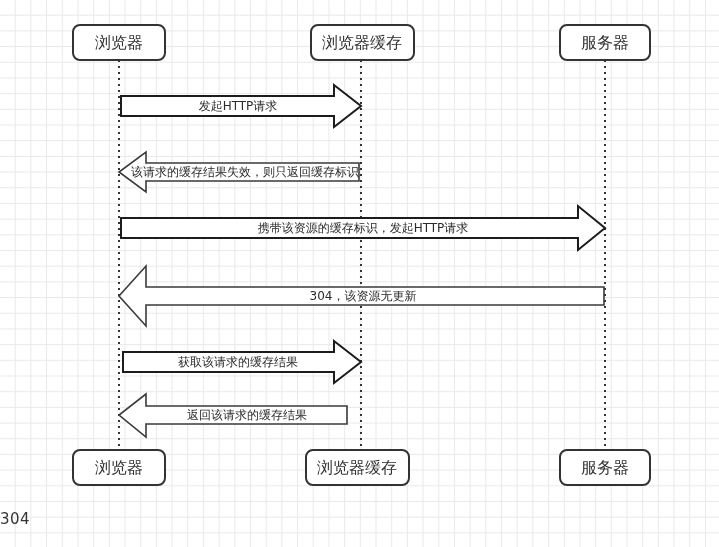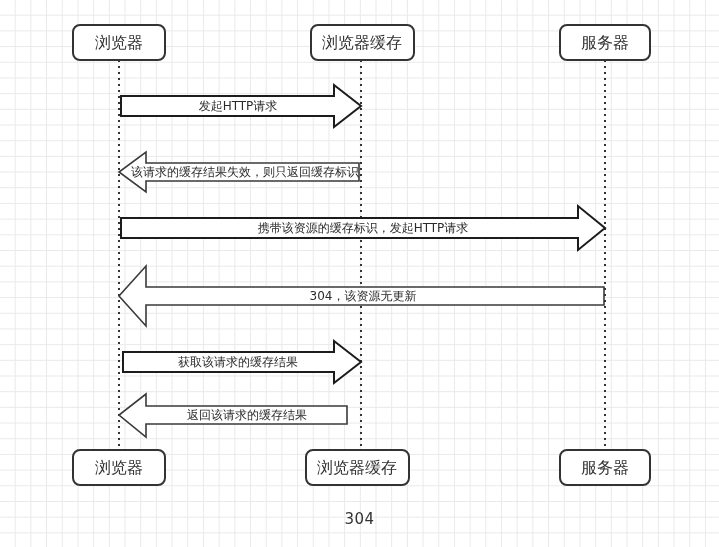--- a/index.html
+++ b/index.html
@@ -17,21 +17,21 @@
       linear-gradient(to right, #e9e9e9 1px, transparent 1px),
       linear-gradient(to bottom, #e9e9e9 1px, transparent 1px);
     background-size:15.7px 15.7px;
     background-position:-1px -1px;
     padding-left:20px;
   }
   #diagram{position:absolute;left:0;top:0;width:719px;height:547px;}
   .caption{
     position:absolute;
     left:0;top:510px;width:719px;
-    text-align:center;
+    text-align:left;
     font-size:15px;
     color:#333333;
     font-family:"DejaVu Sans","Liberation Sans",sans-serif;
     letter-spacing:0.5px;
   }
   .node-label{
     font-family:"DejaVu Sans","Liberation Sans",sans-serif;
     font-size:16px;
     fill:#333333;
   }

